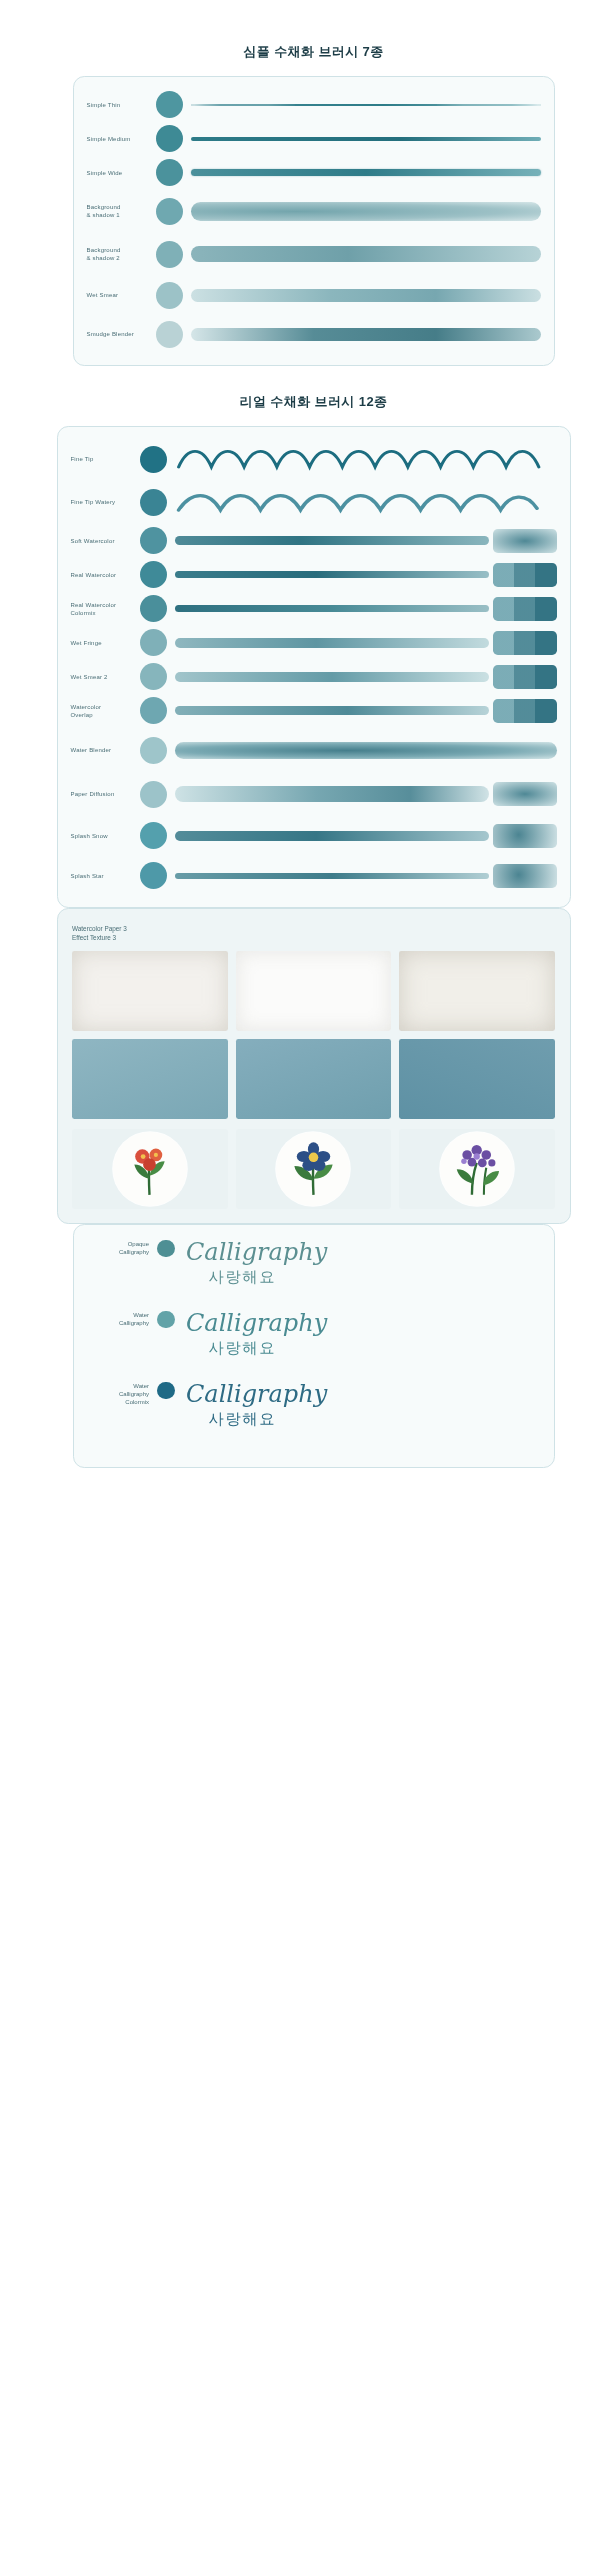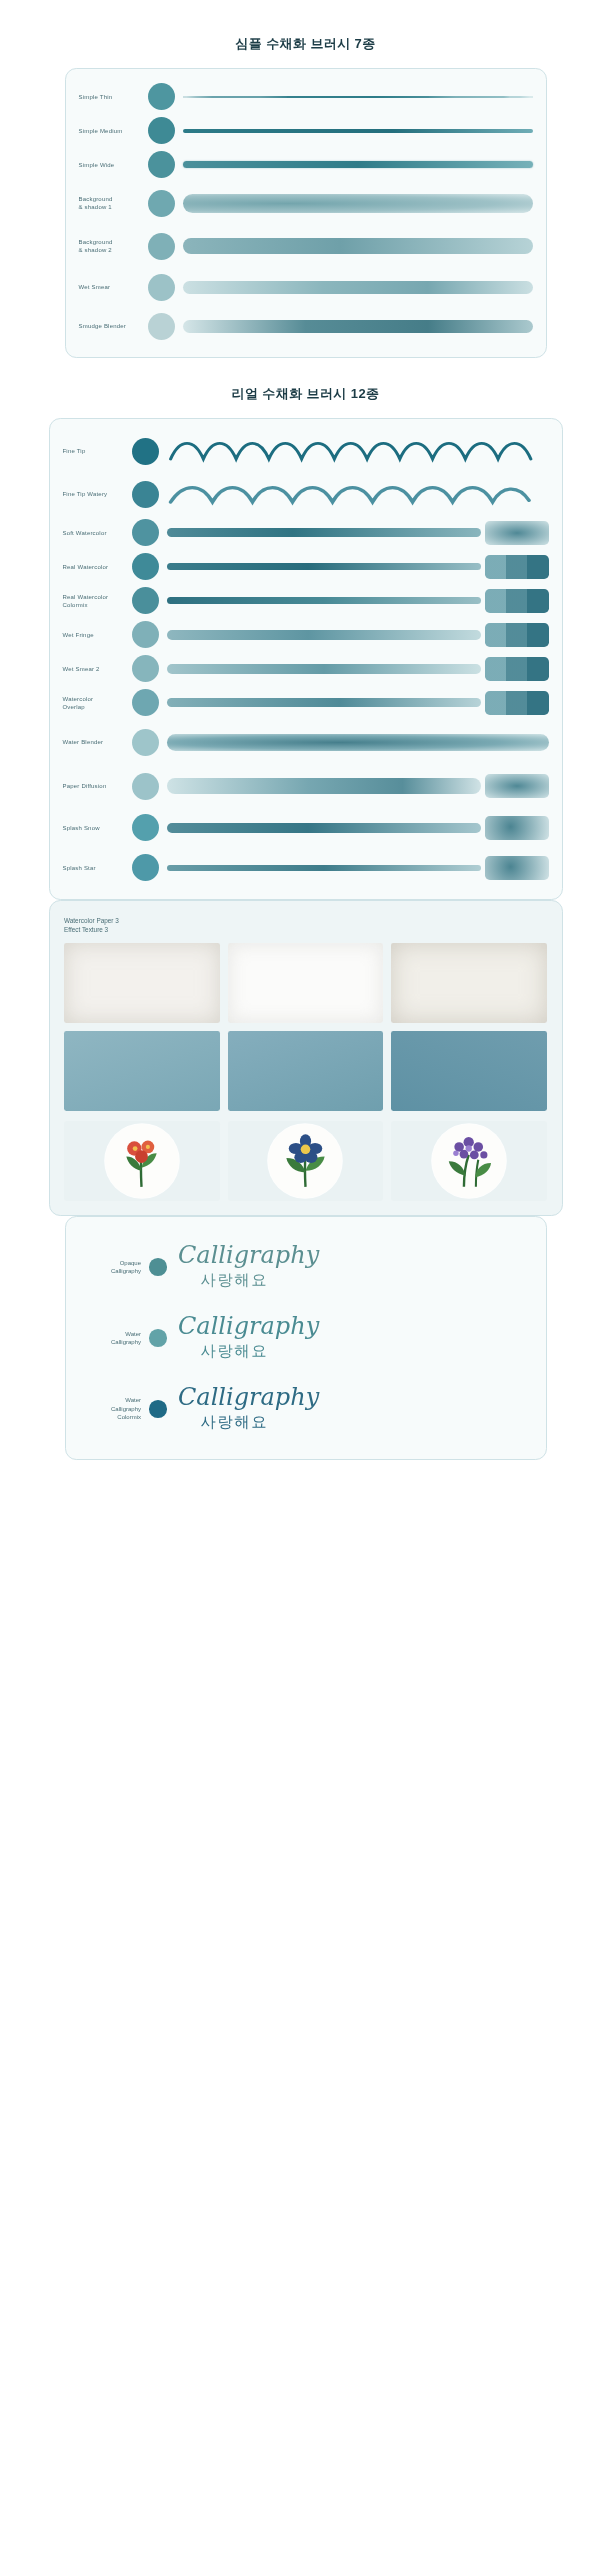--- a/index.html
+++ b/index.html
@@ -3,21 +3,21 @@
 <meta charset="utf-8">
 <style>
   * { box-sizing: border-box; }
   html, body { margin: 0; padding: 0; }
   body {
     width: 595px;
     background: #ffffff;
     font-family: "Liberation Sans", sans-serif;
     color: #2f4f55;
   }
-  .page { width: 595px; padding: 8px; }
+  .page { width: 595px; padding: 16px; }
 
   .section { width: 595px; }
   .section-title {
     text-align: center;
     font-size: 13px;
     font-weight: bold;
     color: #1c3c46;
     letter-spacing: 0.4px;
     padding: 27px 0 14.5px 0;
   }
@@ -144,21 +144,21 @@
   }
   .disc {
     width: 74px; height: 74px; border-radius: 50%;
     background: #fdfdfb;
     display: flex; align-items: center; justify-content: center;
     box-shadow: 0 0 0 0.8px rgba(255,255,255,.9);
   }
 
   
   .calli-rows { padding: 14.5px 0; }
-  .calli-row { display: flex; align-items: center; min-height: 71px; padding: 0 14.5px; }
+  .calli-row { display: flex; min-height: 71px; padding: 0 14.5px; }
   .calli-label {
     width: 69px; flex: 0 0 69px; text-align: right; padding-right: 8px;
     font-size: 6px; line-height: 1.4; color: #4a6e76;
   }
   .calli-dot { flex: 0 0 17.7px; width: 17.7px; height: 17.7px; border-radius: 50%; margin-right: 11.3px; }
   .calli-art { flex: 1 1 auto; }
   .calli-en {
     font-family: "DejaVu Serif", serif;
     font-style: italic;
     font-size: 24px;

